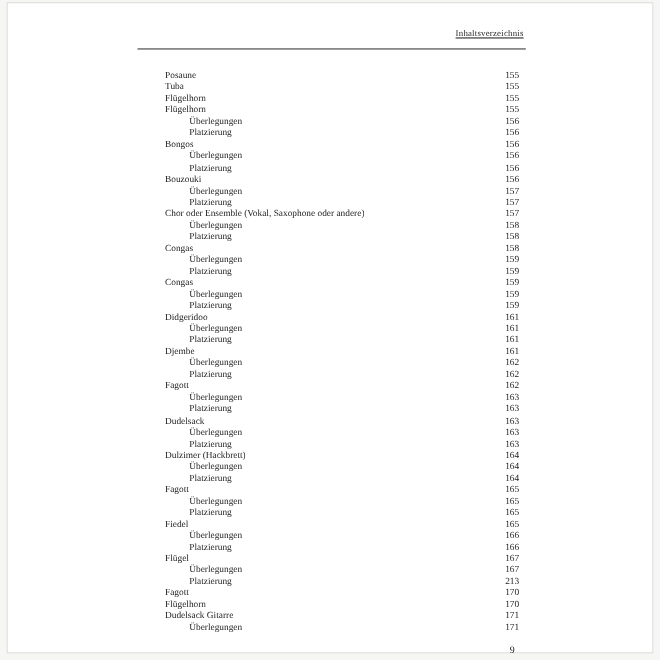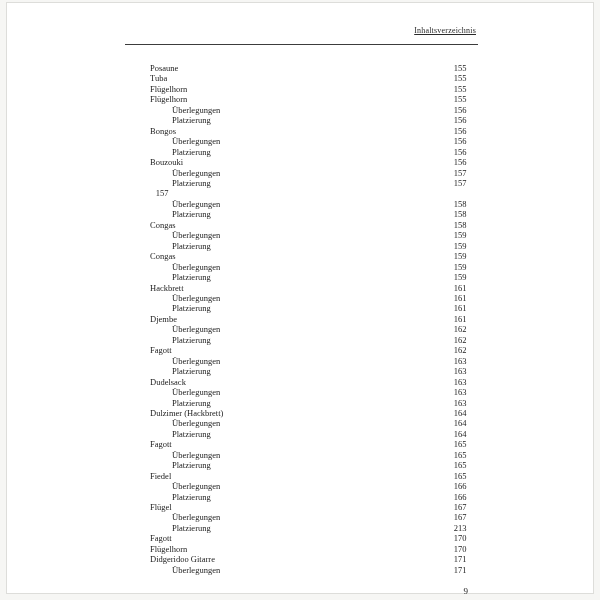--- a/index.html
+++ b/index.html
@@ -56,21 +56,21 @@
     white-space: nowrap;
   }
   .toc-label {
     overflow: hidden;
     text-overflow: ellipsis;
   }
   .toc-row.sub .toc-label {
     padding-left: 22px;
   }
   .toc-page {
-    text-align: center;
+    text-align: right;
     min-width: 24px;
   }
   .page-number {
     position: absolute;
     top: 586px;
     right: 132px;
     font-size: 9px;
     color: #1c1c1c;
   }
 </style>
@@ -126,20 +126,21 @@
     </div>
     <div class="toc-row sub">
       <span class="toc-label">Überlegungen</span>
       <span class="toc-page">157</span>
     </div>
     <div class="toc-row sub">
       <span class="toc-label">Platzierung</span>
       <span class="toc-page">157</span>
     </div>
     <div class="toc-row">
+      <span class="toc-label">Chor oder Ensemble (Vokal, Saxophone oder andere)</span>
       <span class="toc-page">157</span>
     </div>
     <div class="toc-row sub">
       <span class="toc-label">Überlegungen</span>
       <span class="toc-page">158</span>
     </div>
     <div class="toc-row sub">
       <span class="toc-label">Platzierung</span>
       <span class="toc-page">158</span>
     </div>
@@ -161,21 +162,21 @@
     </div>
     <div class="toc-row sub">
       <span class="toc-label">Überlegungen</span>
       <span class="toc-page">159</span>
     </div>
     <div class="toc-row sub">
       <span class="toc-label">Platzierung</span>
       <span class="toc-page">159</span>
     </div>
     <div class="toc-row">
-      <span class="toc-label">Hackbrett</span>
+      <span class="toc-label">Didgeridoo</span>
       <span class="toc-page">161</span>
     </div>
     <div class="toc-row sub">
       <span class="toc-label">Überlegungen</span>
       <span class="toc-page">161</span>
     </div>
     <div class="toc-row sub">
       <span class="toc-label">Platzierung</span>
       <span class="toc-page">161</span>
     </div>
@@ -265,21 +266,21 @@
     </div>
     <div class="toc-row">
       <span class="toc-label">Fagott</span>
       <span class="toc-page">170</span>
     </div>
     <div class="toc-row">
       <span class="toc-label">Flügelhorn</span>
       <span class="toc-page">170</span>
     </div>
     <div class="toc-row">
-      <span class="toc-label">Didgeridoo Gitarre</span>
+      <span class="toc-label">Dudelsack Gitarre</span>
       <span class="toc-page">171</span>
     </div>
     <div class="toc-row sub">
       <span class="toc-label">Überlegungen</span>
       <span class="toc-page">171</span>
     </div>
   </div>
 
 <div class="page-number">9</div>
 

